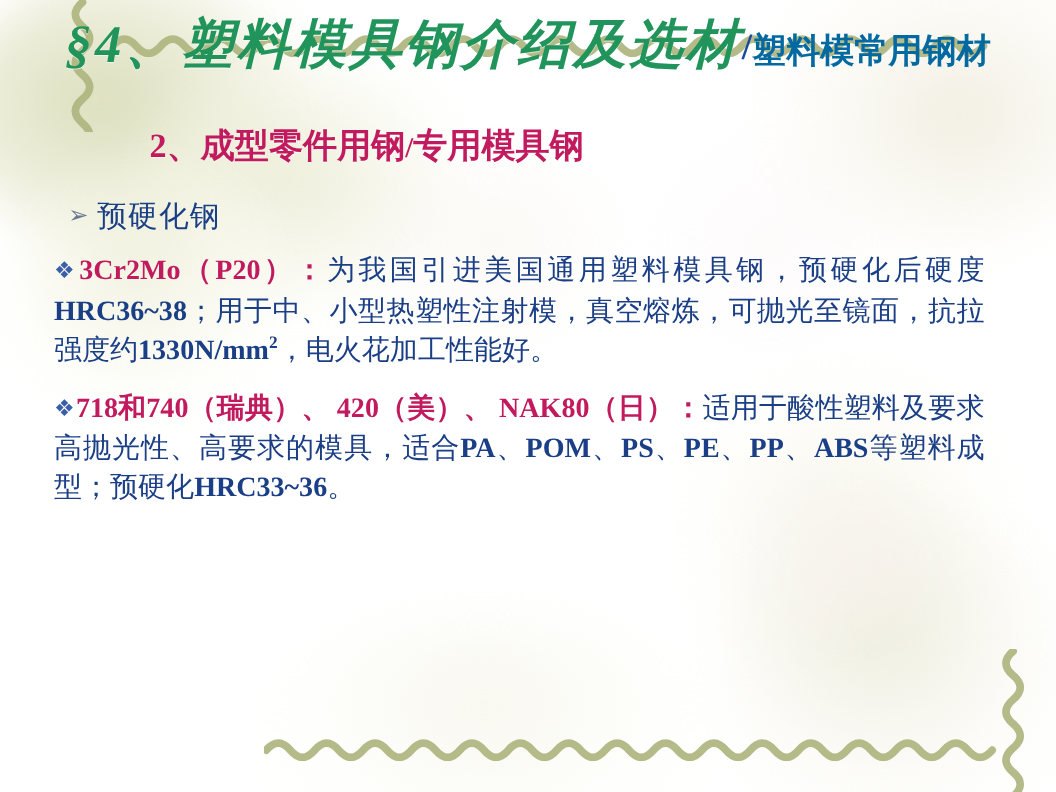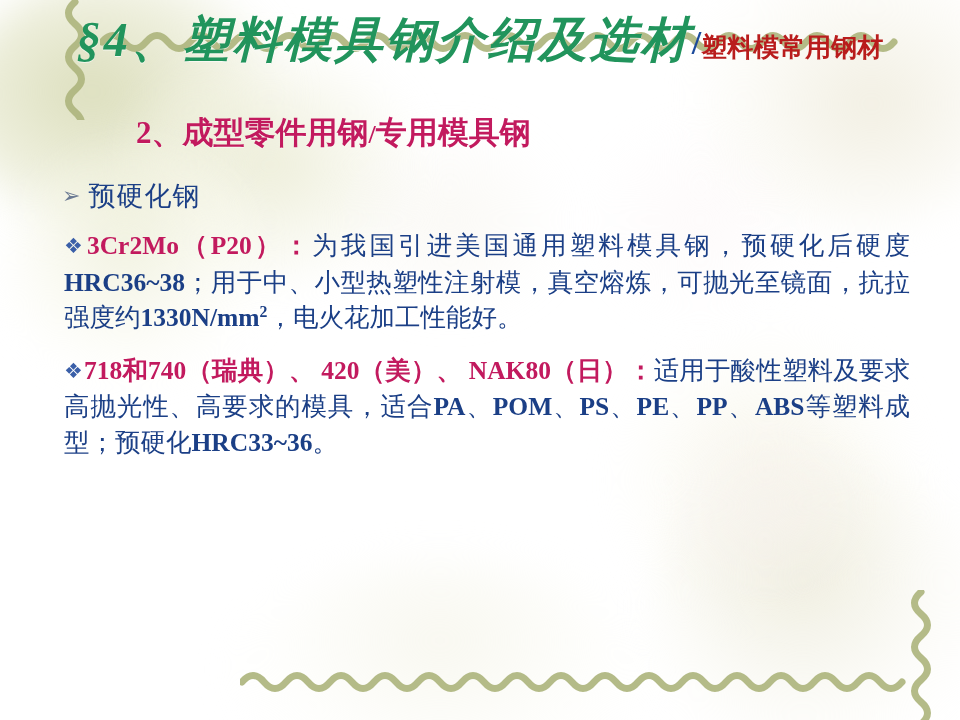--- a/index.html
+++ b/index.html
@@ -76,22 +76,22 @@
   .title-slash {
     font-family: "Liberation Serif", serif;
     font-weight: bold;
     font-size: 34px;
     color: #1b4a9b;
     vertical-align: 2px;
   }
   .title-blue {
     font-family: "Liberation Sans", sans-serif;
     font-weight: bold;
-    font-size: 26px;
-    color: #b91c1c;
+    font-size: 31px;
+    color: #0369a1;
     letter-spacing: 0px;
     text-align: right;
   }
 
   
   #subtitle {
     position: absolute;
     left: 136px; top: 112px;
     font-family: "Liberation Serif", serif;
     font-weight: bold;
@@ -120,21 +120,21 @@
   #lvl1 .lvl1-text {
     font-family: "Liberation Serif", serif;
     font-size: 27px;
     color: #1b3f86;
     letter-spacing: 1px;
   }
 
   
   #body-area {
     position: absolute;
-    left: 64px; top: 228px;
+    left: 49px; top: 228px;
     width: 846px;
     z-index: 4;
   }
   .para {
     position: relative;
     font-family: "Liberation Serif", serif;
     font-size: 25.5px;
     line-height: 35.5px;
     color: #1b3f86;
     letter-spacing: 0px;

